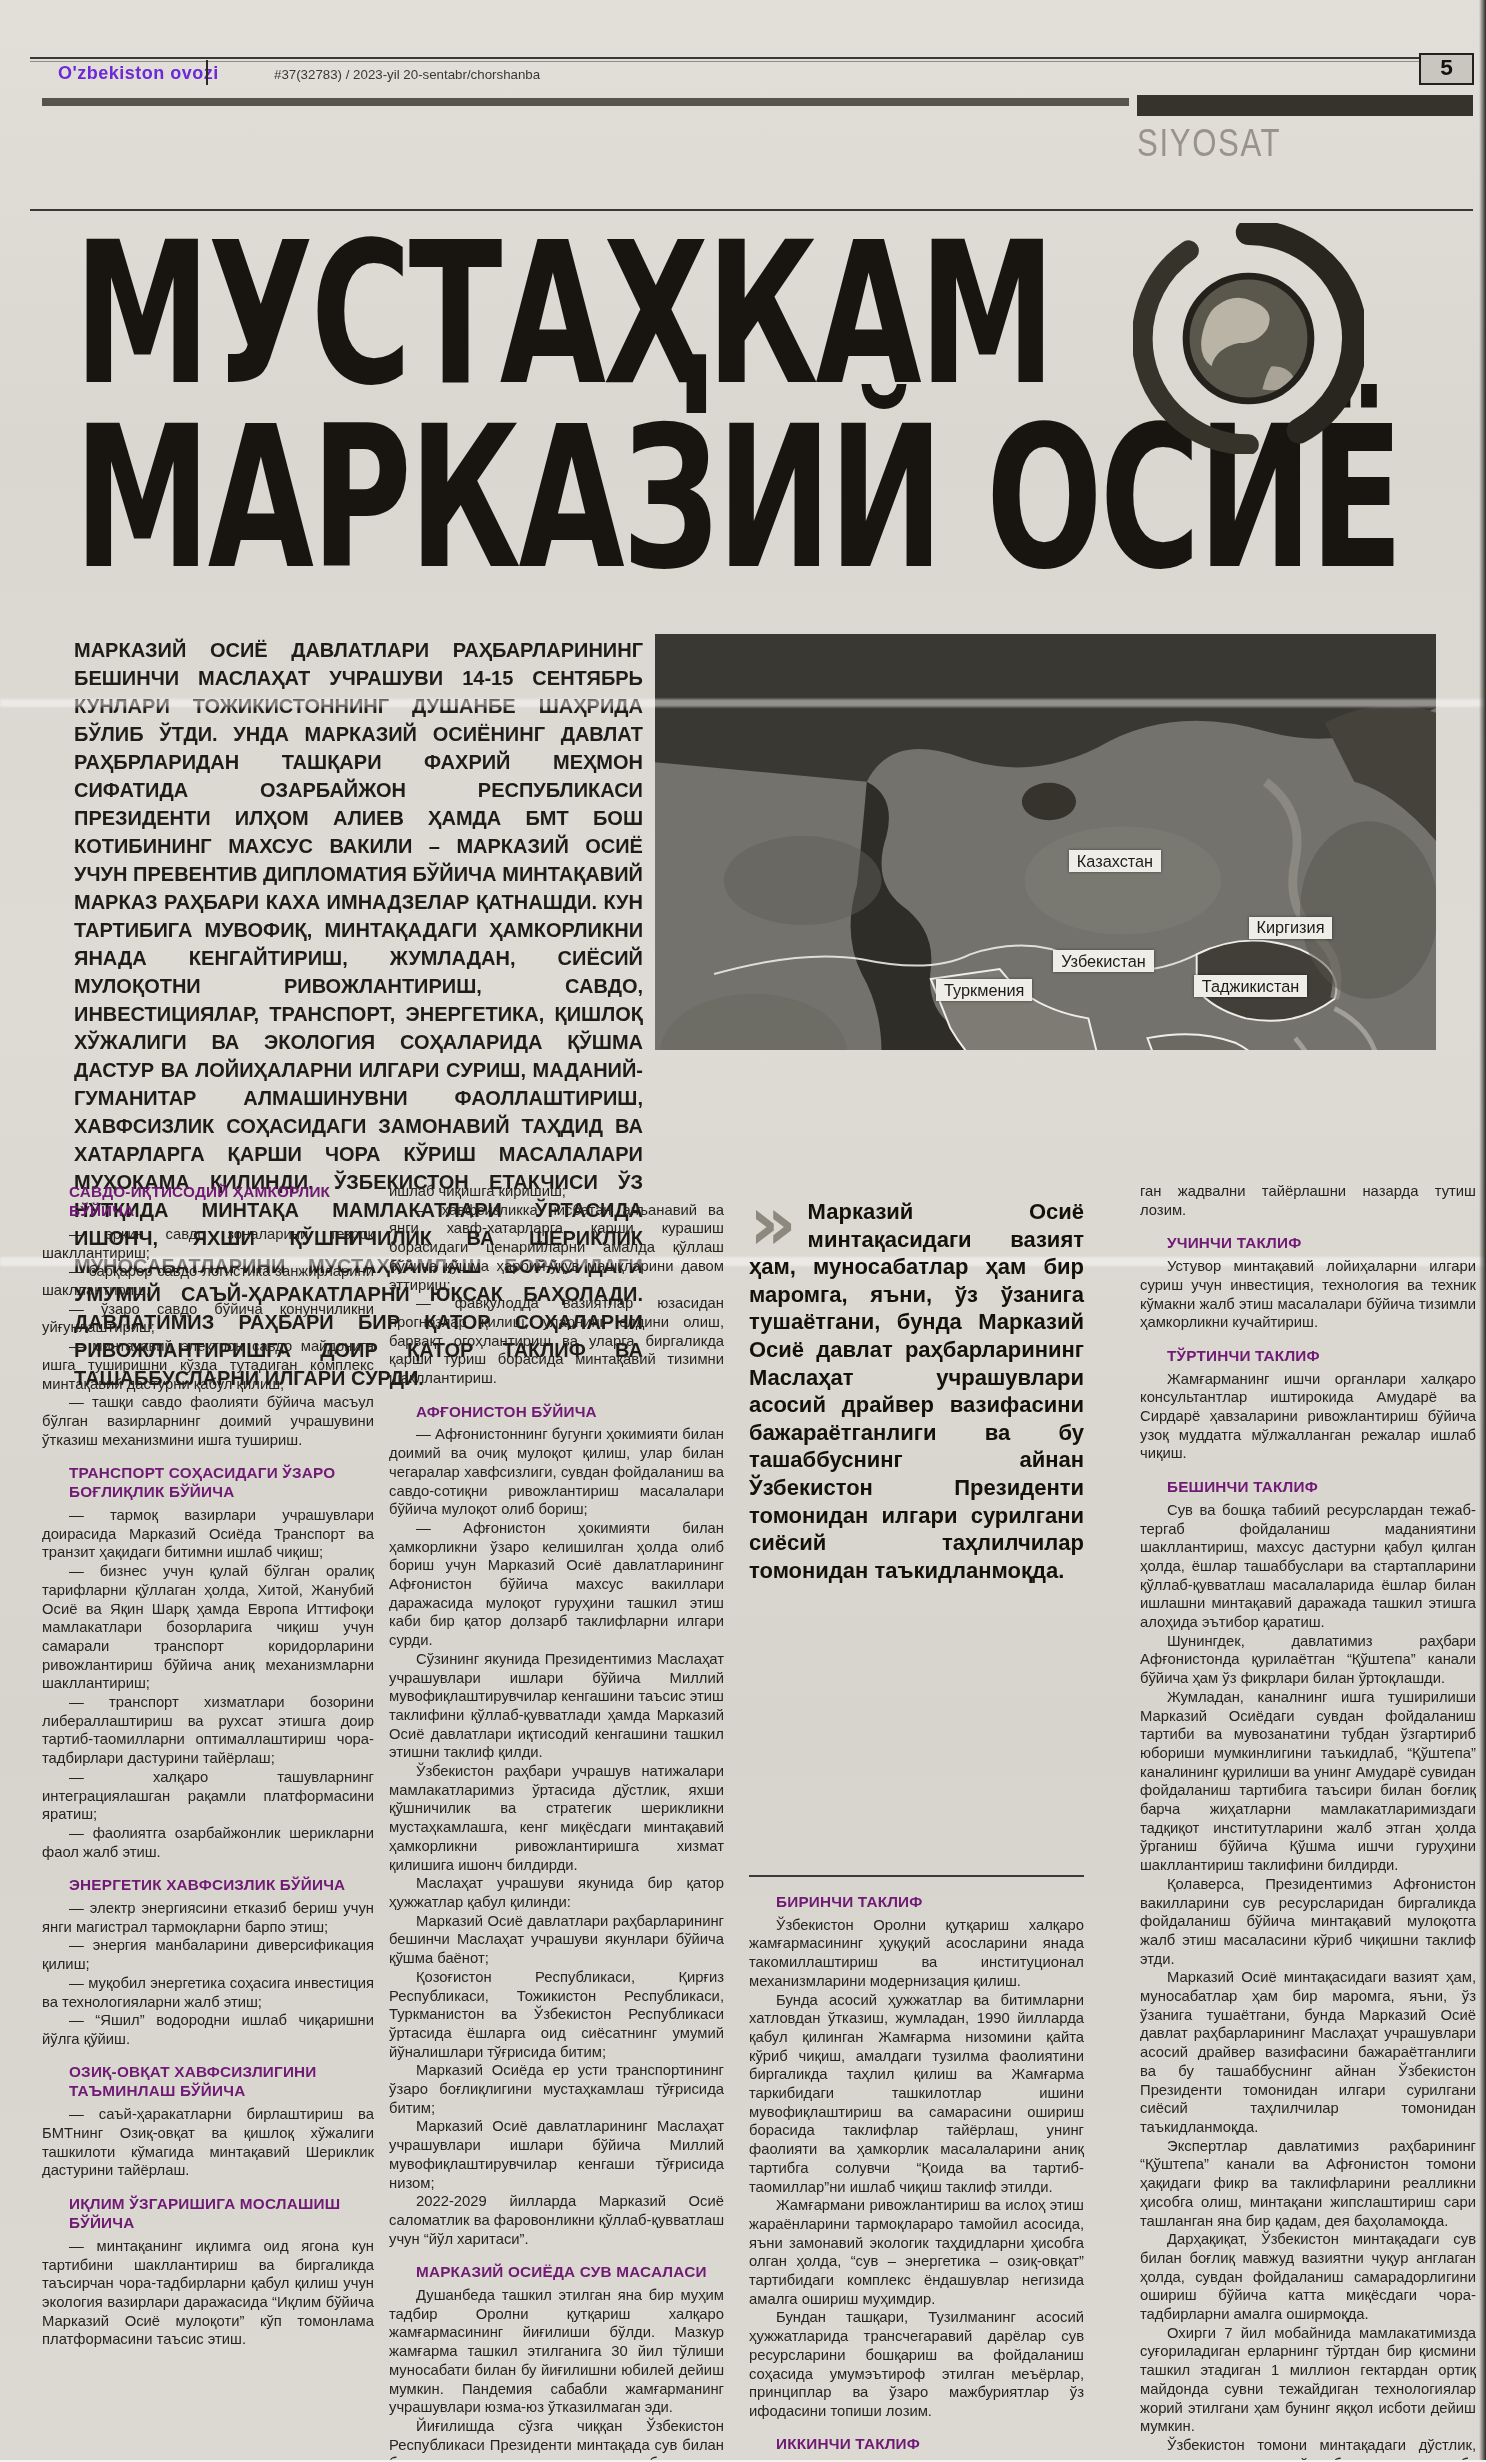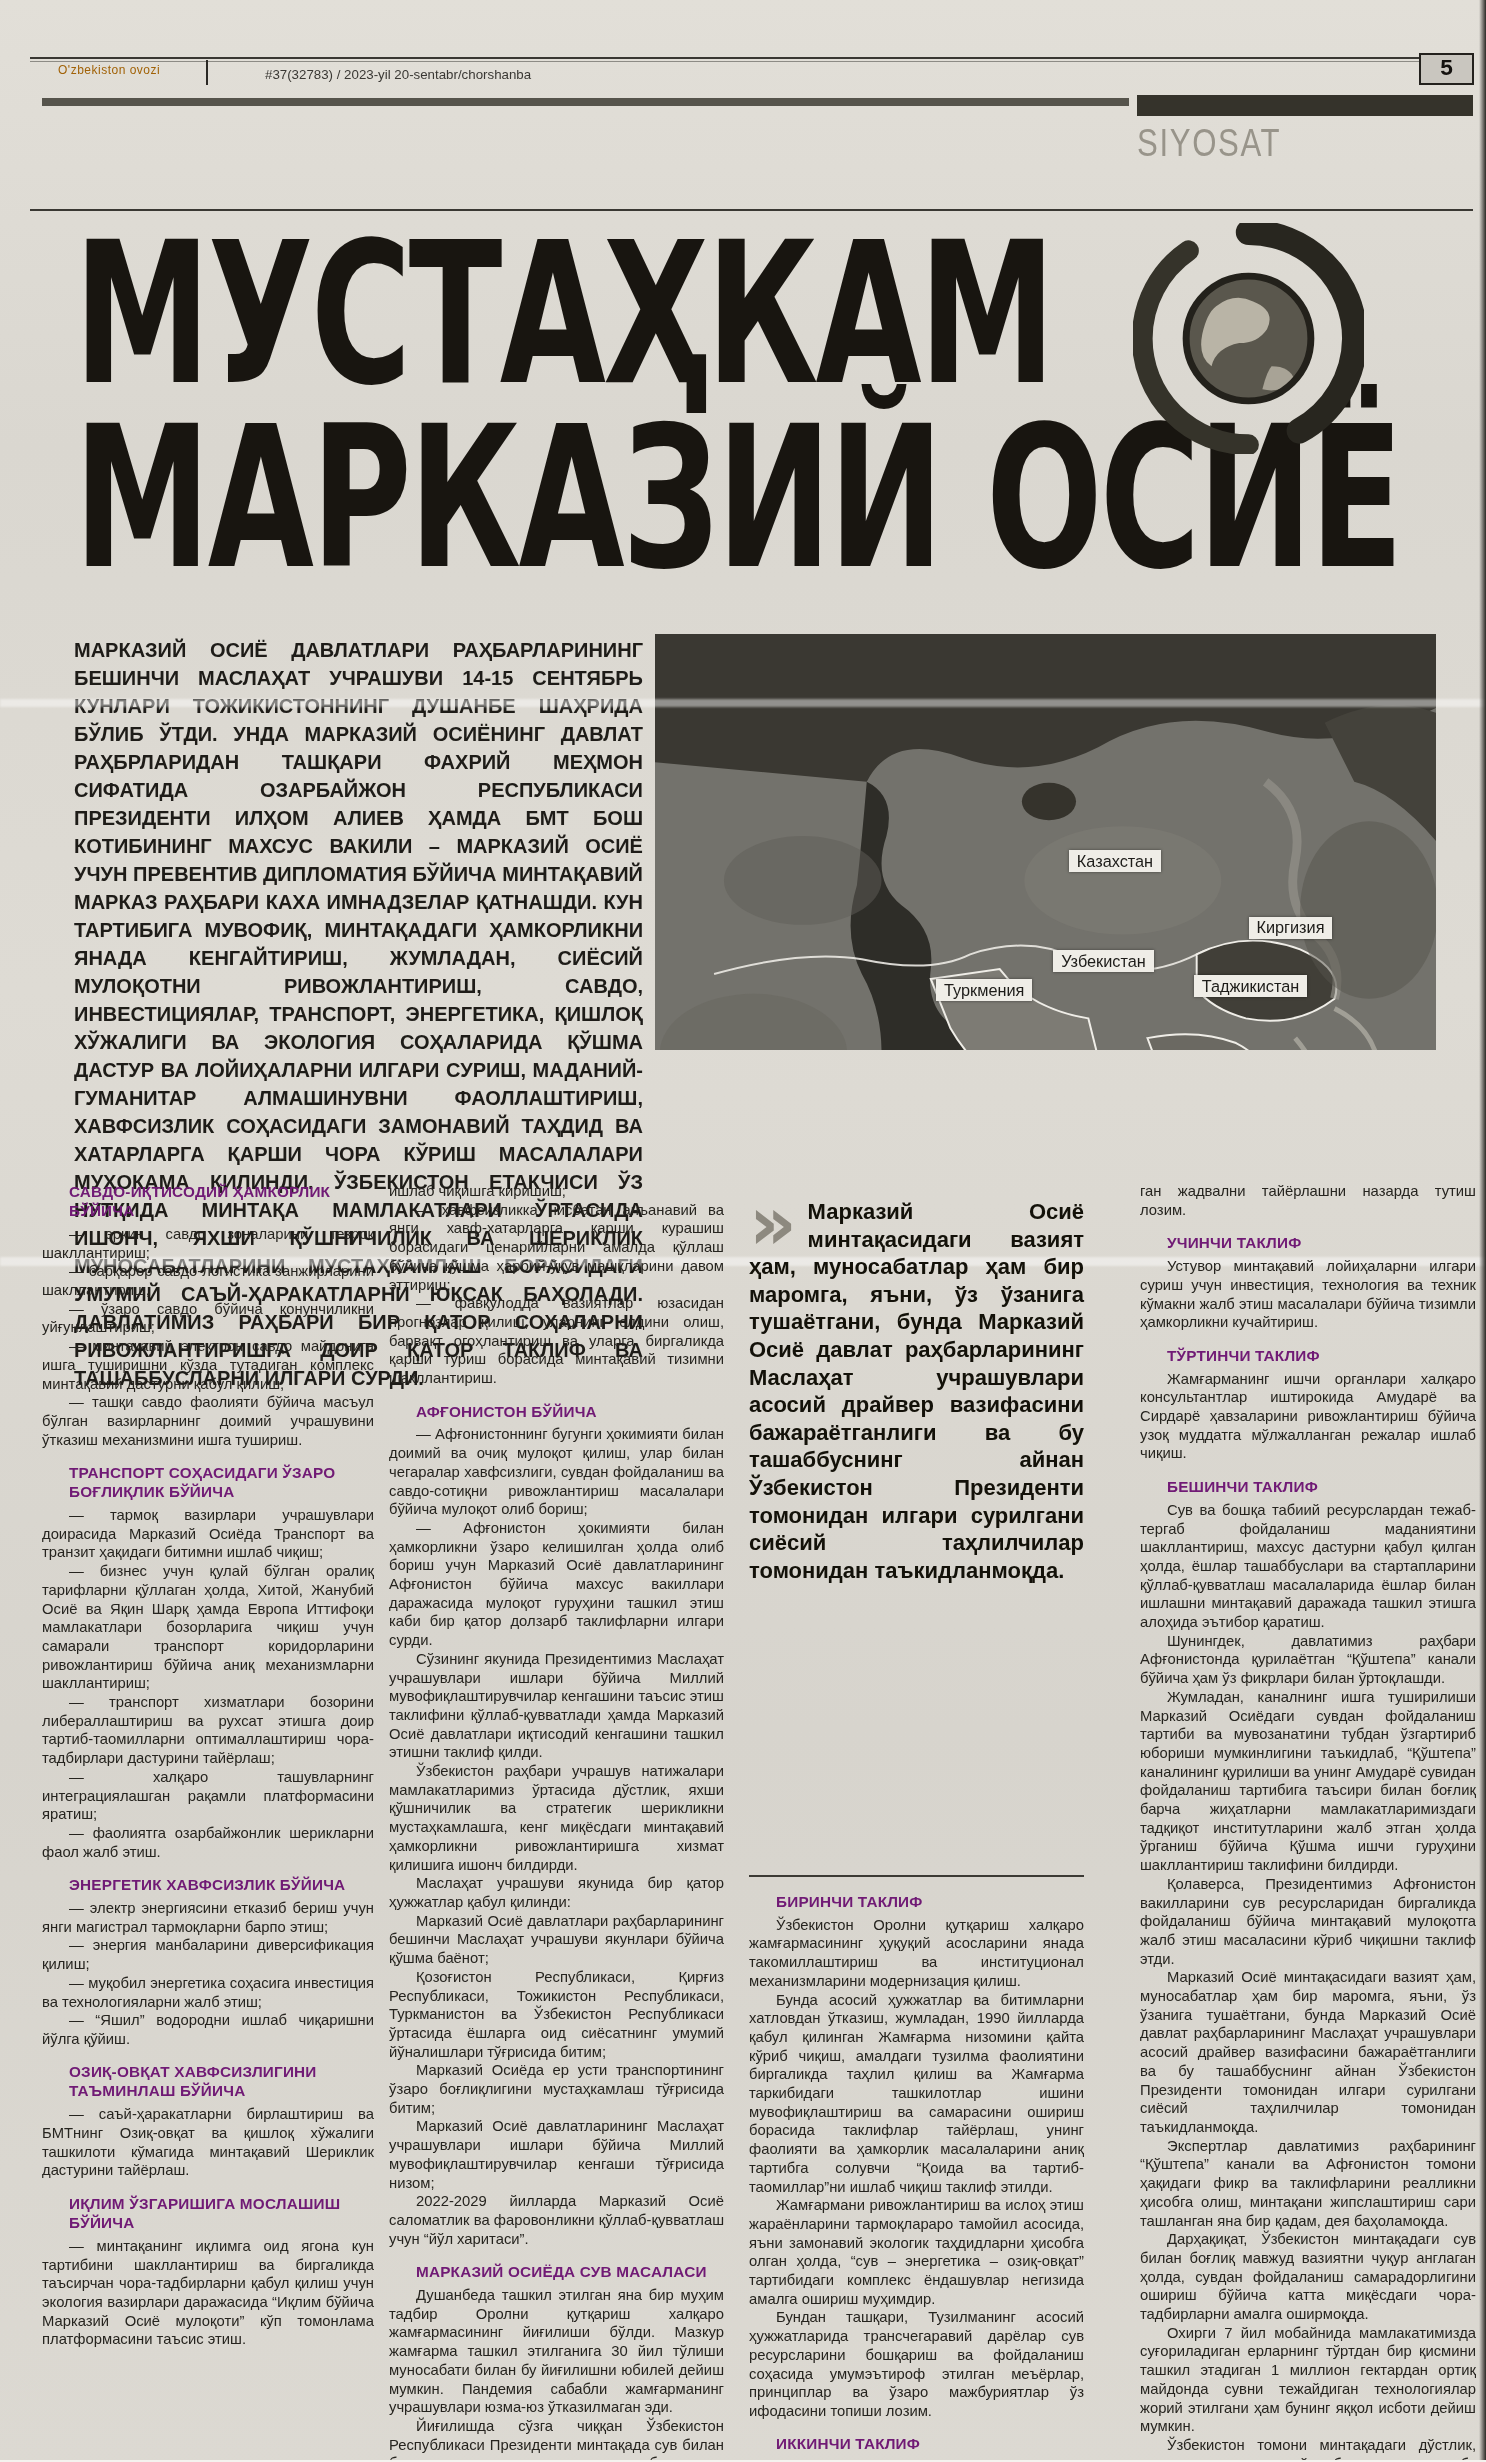--- a/index.html
+++ b/index.html
@@ -5,21 +5,21 @@
   html,body{margin:0;padding:0;}
   body{
     width:1486px;height:2472px;position:relative;
     background:linear-gradient(180deg,#e2dfd8 0%,#dad7d0 18%,#dedbd4 40%,#d7d4cd 70%,#dcd9d2 100%);
     font-family:"Liberation Sans",sans-serif;color:#26241f;overflow:hidden;
   }
   .abs{position:absolute;}
   
   .rule-thin{background:#3a3833;height:1.5px;}
   .rule-thick{background:#56544c;}
-  .mast-logo{font-size:12px;font-weight:normal;color:#a16207;letter-spacing:0.5px;}
+  .mast-logo{font-size:18px;font-weight:bold;color:#6d28d9;letter-spacing:0.5px;}
   .mast-issue{font-size:13.3px;color:#3a3834;}
   .page-box{border:2.5px solid #23211d;background:#c9c6bf;color:#14120f;
     font-size:22.7px;font-weight:bold;text-align:center;line-height:25.6px;}
   .section-bar{background:#35332b;}
   .section-word{font-size:38px;color:#98948a;letter-spacing:2px;font-weight:400;
     transform:scaleX(.82);transform-origin:left top;white-space:nowrap;}
   
   .hl-line{font-family:"DejaVu Sans","Liberation Sans",sans-serif;font-weight:bold;color:#181510;
     font-size:196px;line-height:187px;letter-spacing:-3.9px;white-space:nowrap;
     transform:scaleX(.70);transform-origin:left top;}
@@ -46,21 +46,21 @@
   .vdiv{background:#2b2925;width:1.5px;}
 </style>
 </head>
 <body>
 
 <div class="abs rule-thin" style="left:29.5px;top:57px;width:1443px;height:1.5px;"></div>
 <div class="abs rule-thin" style="left:29.5px;top:61px;width:1443px;height:1px;opacity:.5;"></div>
 
 <div class="abs mast-logo" style="left:58px;top:63px;">O'zbekiston ovozi</div>
 <div class="abs vdiv" style="left:206px;top:60px;height:24.6px;"></div>
-<div class="abs mast-issue" style="left:217px;top:67px;padding-left:48px;">#37(32783) / 2023-yil 20-sentabr/chorshanba</div>
+<div class="abs mast-issue" style="left:226px;top:67px;padding-left:48px;">#37(32783) / 2023-yil 20-sentabr/chorshanba</div>
 <div class="abs page-box" style="left:1419px;top:53px;width:51px;height:27.6px;">5</div>
 
 <div class="abs rule-thick" style="left:42px;top:98px;width:1087px;height:8.4px;"></div>
 <div class="abs section-bar" style="left:1137px;top:95px;width:336px;height:20.7px;"></div>
 <div class="abs section-word" style="left:1137px;top:122px;">SIYOSAT</div>
 
 <div class="abs rule-thin" style="left:29.5px;top:209px;width:1443px;height:2px;"></div>
 
 <div class="abs hl-line" style="left:74px;top:221px;">МУСТАҲКАМ</div>
 <div class="abs hl-line" style="left:74px;top:405px;">МАРКАЗИЙ ОСИЁ</div>

